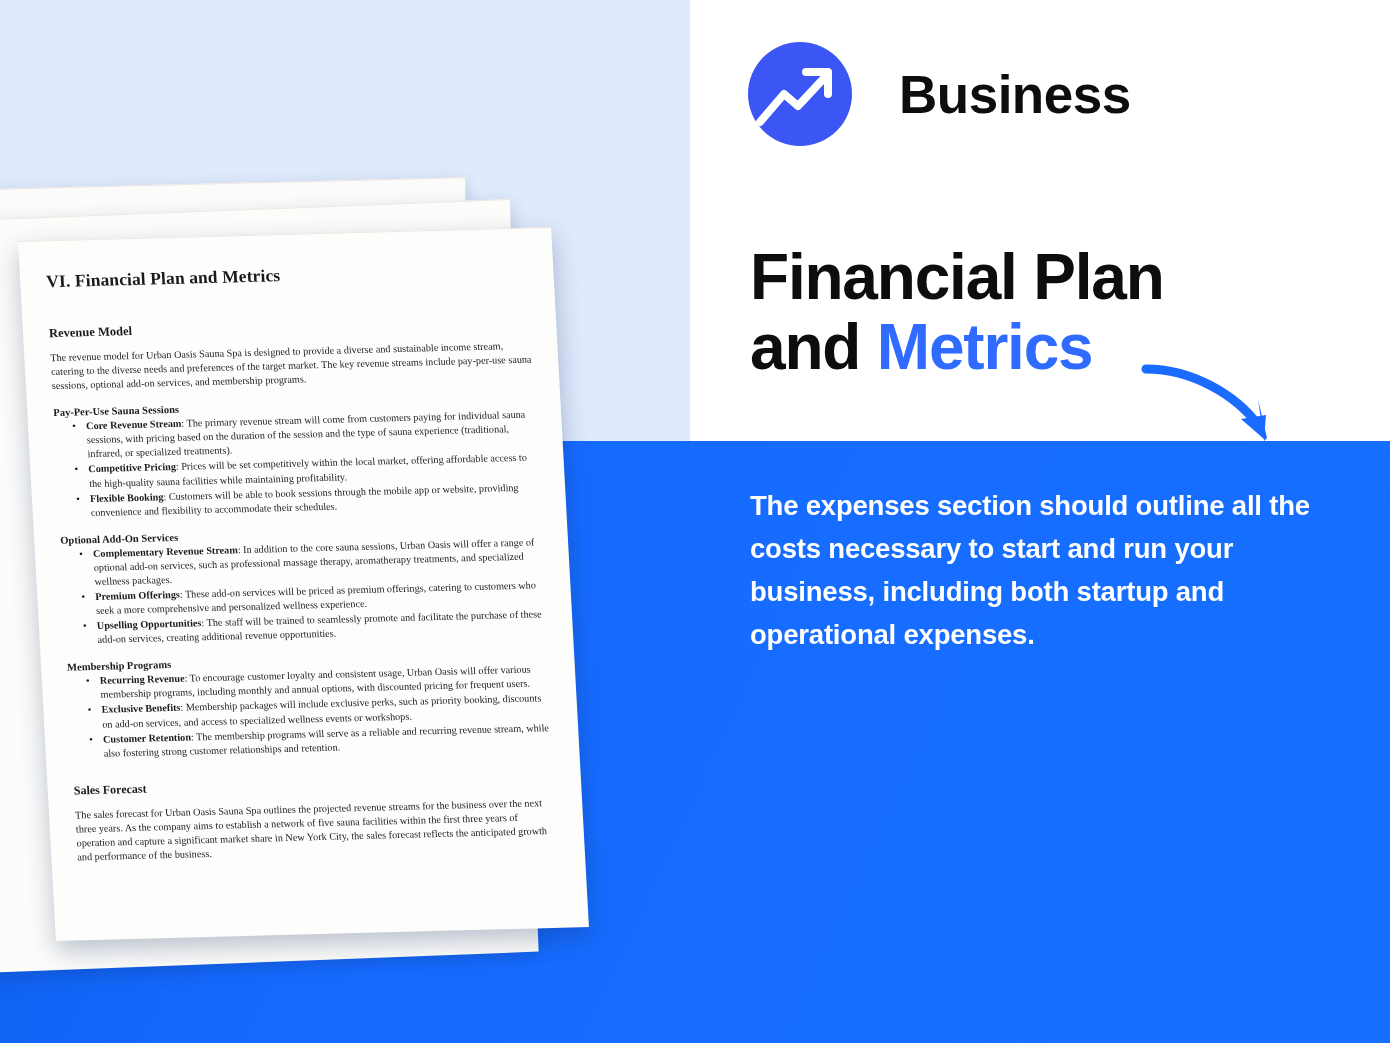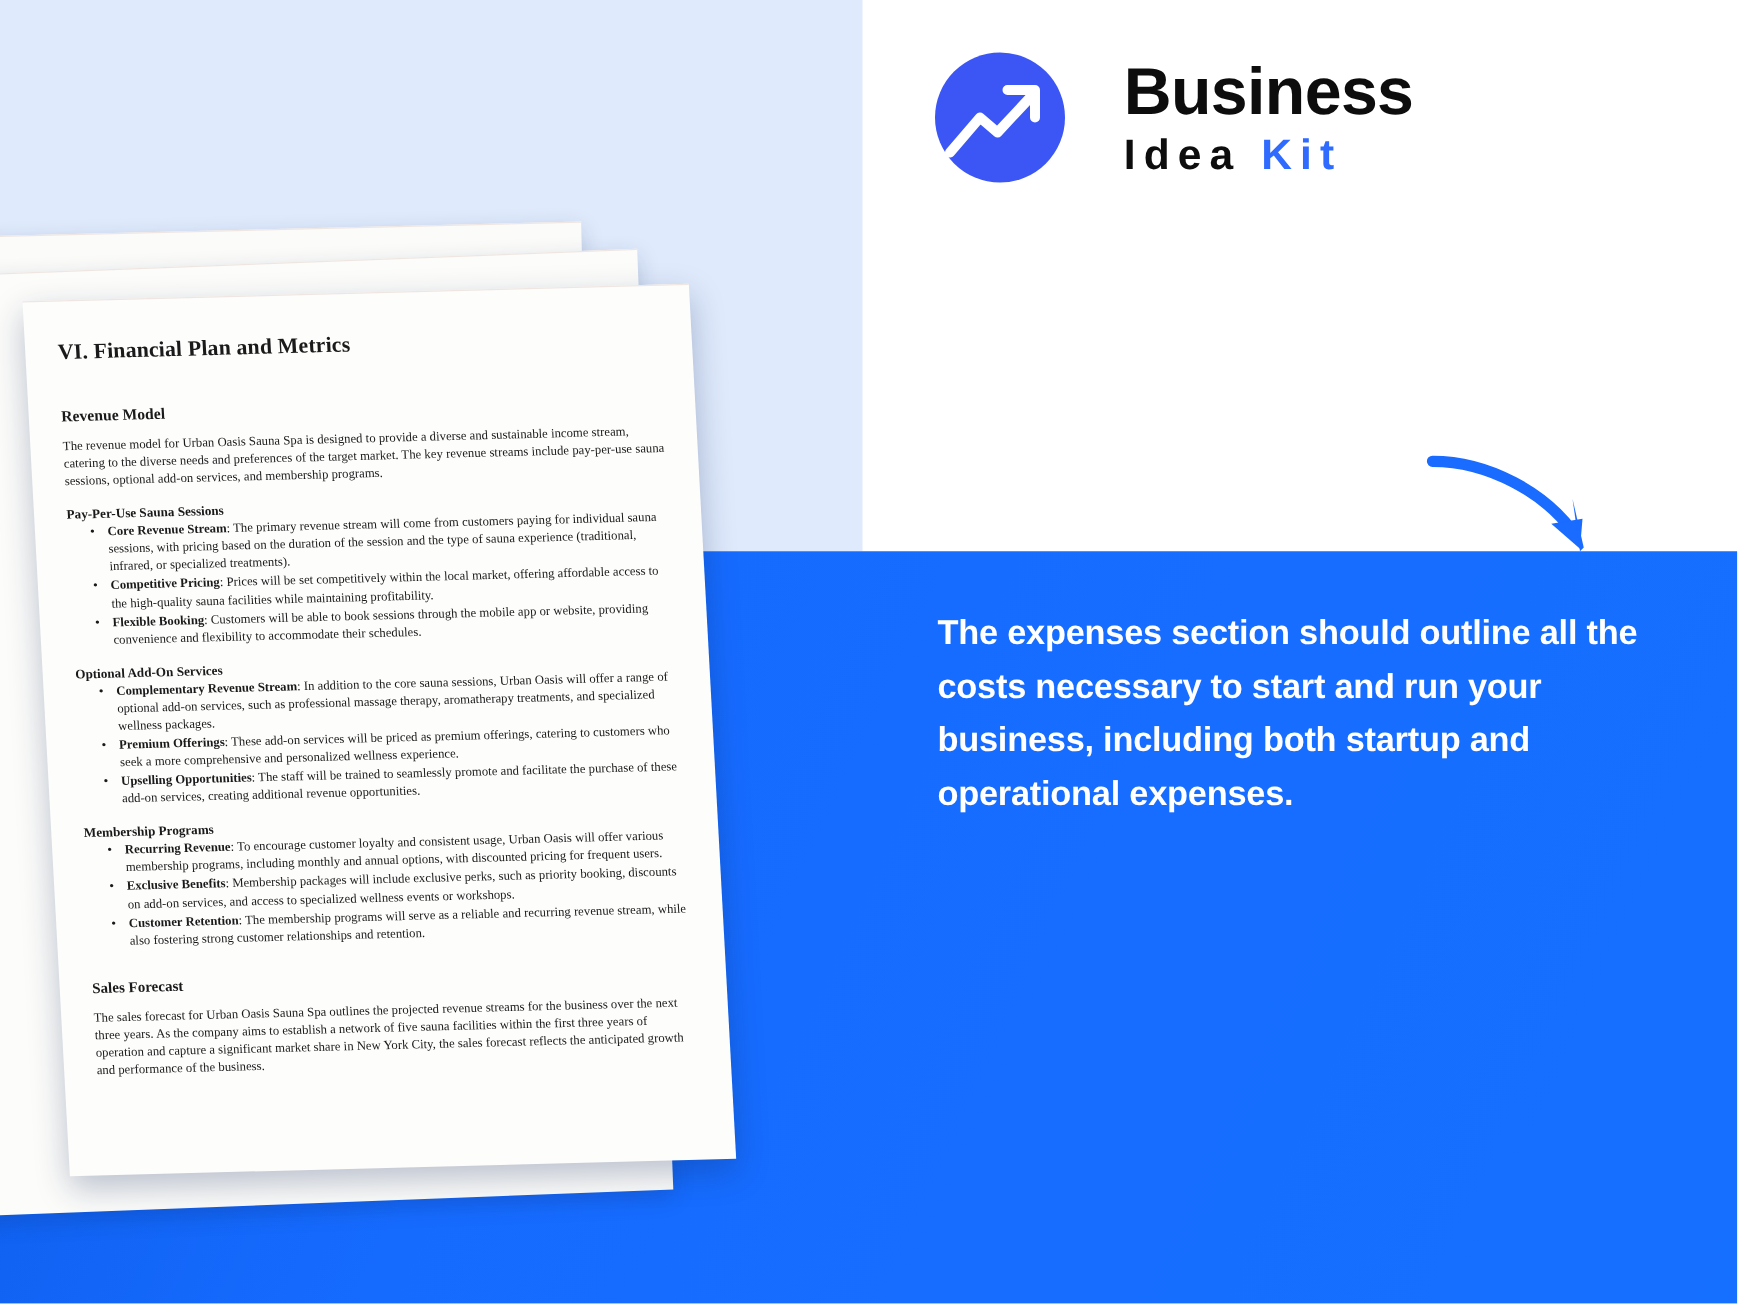--- a/index.html
+++ b/index.html
@@ -278,24 +278,27 @@
 
   <div class="logo-row">
     <div class="logo-mark">
       <svg width="104" height="104" viewBox="0 0 104 104" aria-hidden="true">
         <path d="M12 80 L36 52 L50 64 L78 34" fill="none" stroke="#ffffff" stroke-width="8" stroke-linecap="round" stroke-linejoin="round"></path>
         <path d="M58 30 L80 30 L80 52" fill="none" stroke="#ffffff" stroke-width="8" stroke-linecap="round" stroke-linejoin="round"></path>
       </svg>
     </div>
     <div class="logo-words">
       <div class="logo-line1">Business</div>
-      <div class="logo-line2"><span>Idea </span><span class="kit">Kit</span></div>
-    </div>
-  </div>
-
+    </div>
+  </div>
+
+  <div class="headline">
+    <span>Financial Plan</span><br>
+    <span>and </span><span class="accent">Metrics</span>
+  </div>
 
   <div class="arrow-wrap">
     <svg width="170" height="95" viewBox="0 0 170 95" aria-hidden="true">
       <path d="M6 14 C 52 14, 96 40, 118 70" fill="none" stroke="#1a6bff" stroke-width="9" stroke-linecap="round"></path>
       <path d="M124 84 L101 64 L126 60 Z" fill="#1a6bff"></path>
       <path d="M118 44 L127 83 L124 86 Z" fill="#1a6bff"></path>
     </svg>
   </div>
 
   <div class="body-copy">

